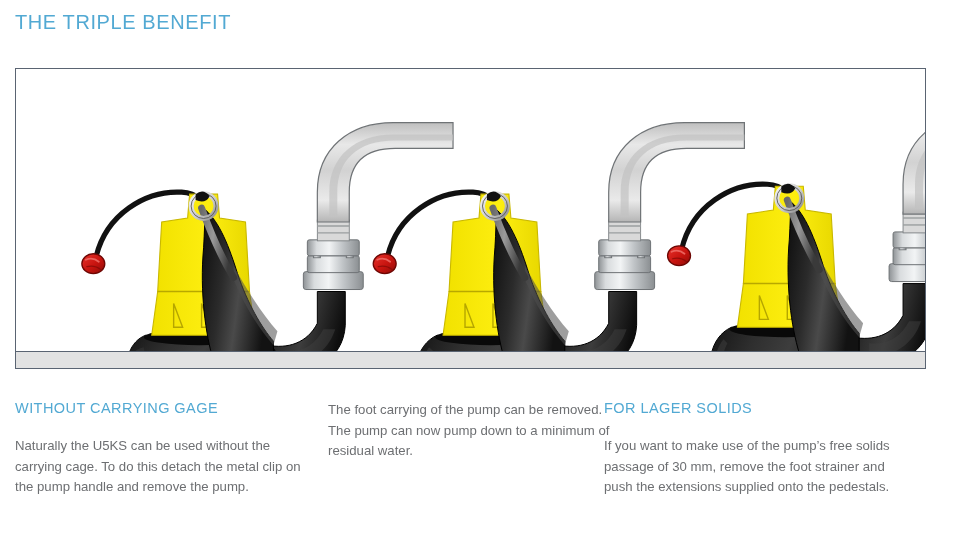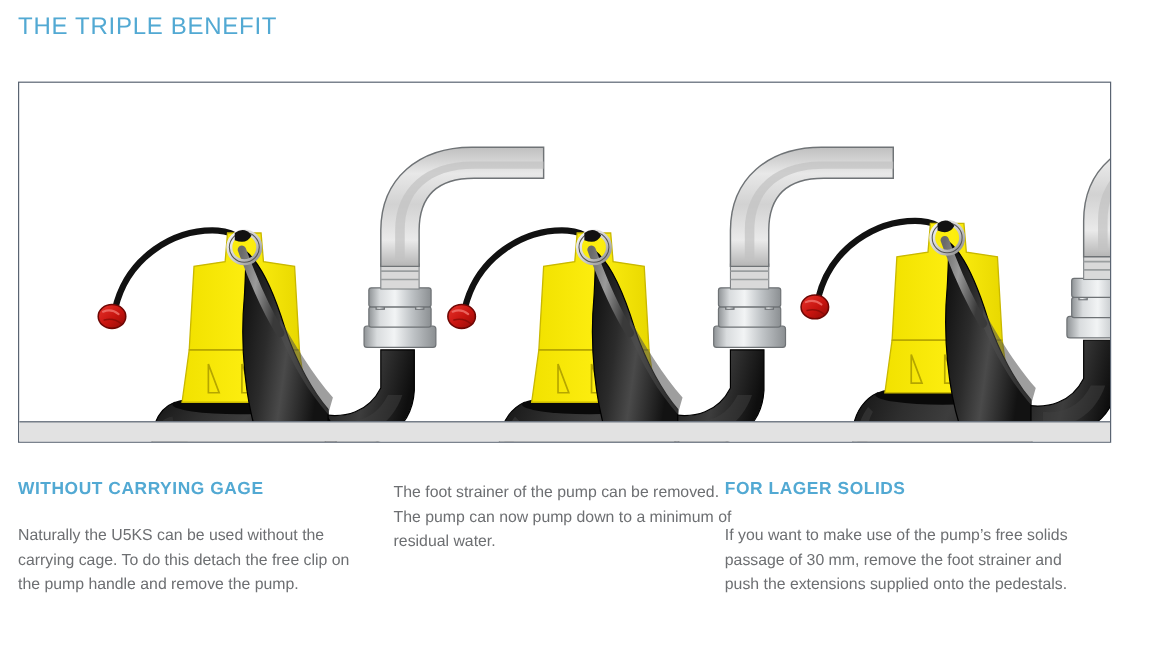--- a/index.html
+++ b/index.html
@@ -34,21 +34,21 @@
   
   .captions {
     position:absolute; left:0; top:400px; width:969px; height:160px;
   }
   .col { position:absolute; top:0; }
   .col-1 { left:15px;  width:290px; }
   .col-2 { left:328px; width:295px; }
   .col-3 { left:604px; width:300px; }
   .col-head {
     font-size:14.5px; color:#52a9d3; letter-spacing:0.45px;
-    font-weight:700; white-space:nowrap; margin-bottom:20px;
+    font-weight:400; white-space:nowrap; margin-bottom:20px;
   }
   .col-body {
     font-size:13.2px; color:#6d6f72; line-height:20.5px; font-weight:400;
   }
 </style>
 </head>
 <body>
 
 <div class="page">
 
@@ -217,25 +217,25 @@
       </g>
     </svg>
 
     <div class="floor"></div>
   </div>
 
   <div class="captions">
 
     <div class="col col-1">
       <div class="col-head">WITHOUT CARRYING GAGE</div>
-      <div class="col-body">Naturally the U5KS can be used without the carrying cage. To do this detach the free clip on the pump handle and remove the pump.</div>
+      <div class="col-body">Naturally the U5KS can be used without the carrying cage. To do this detach the metal clip on the pump handle and remove the pump.</div>
     </div>
 
     <div class="col col-2">
-      <div class="col-body">The foot strainer of the pump can be removed. The pump can now pump down to a minimum of residual water.</div>
+      <div class="col-body">The foot carrying of the pump can be removed. The pump can now pump down to a minimum of residual water.</div>
     </div>
 
     <div class="col col-3">
       <div class="col-head">FOR LAGER SOLIDS</div>
       <div class="col-body">If you want to make use of the pump’s free solids passage of 30 mm, remove the foot strainer and push the extensions supplied onto the pedestals.</div>
     </div>
 
   </div>
 </div>
 

